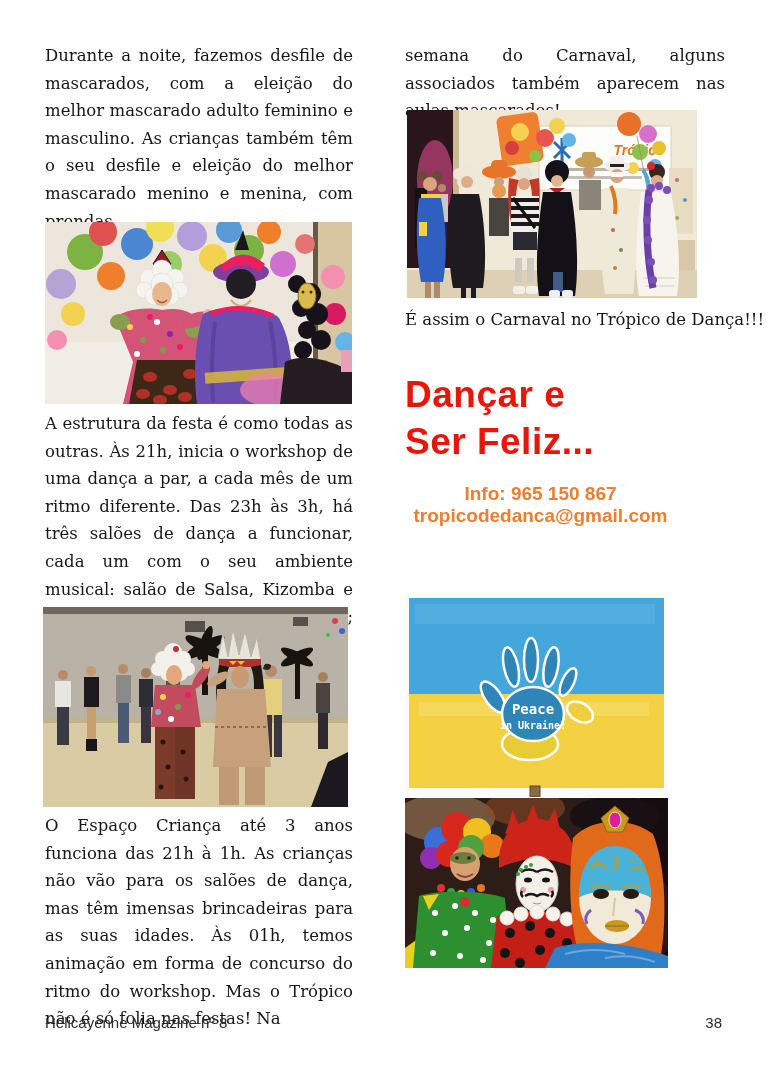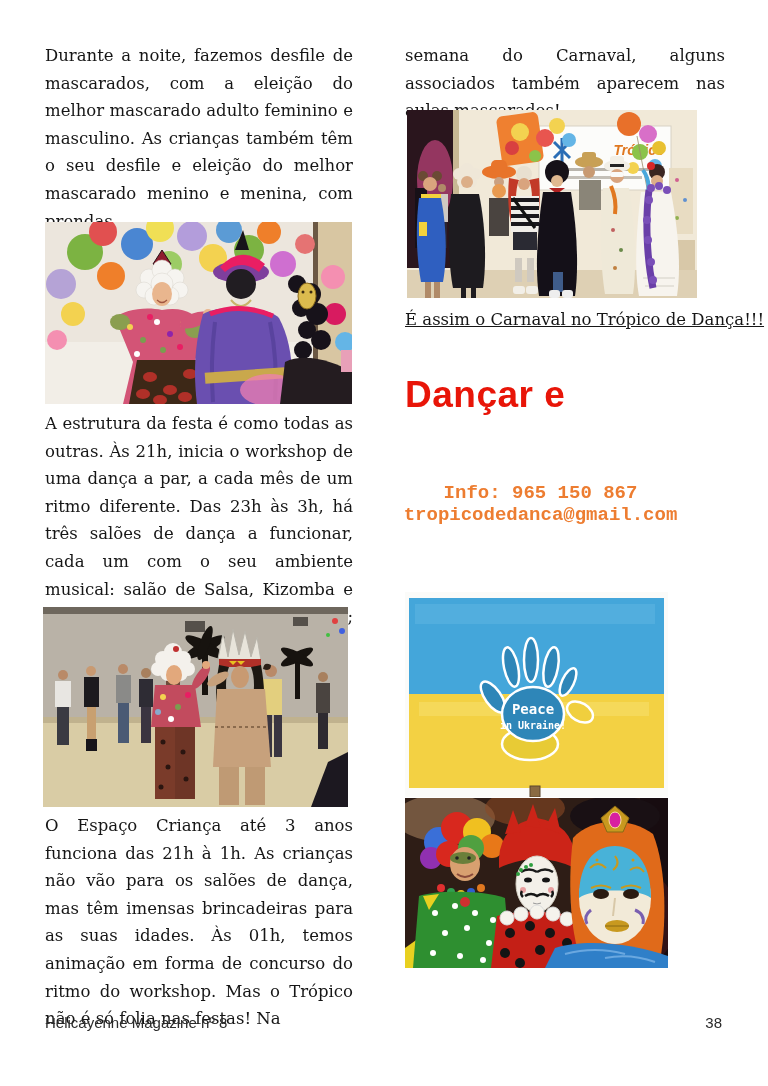--- a/index.html
+++ b/index.html
@@ -14,21 +14,21 @@
     font-size:16.5px; line-height:27.6px; color:#161616;
     text-align:justify; text-justify:inter-word;
   }
   .caption { font-size:16.5px; color:#161616; white-space:nowrap; }
   .slogan {
     font-family:"Liberation Sans",sans-serif; font-weight:bold;
     font-size:37px; line-height:47px; letter-spacing:0.5px;
     color:var(--slogan-red,#e81508); text-align:left;
   }
   .contact {
-    font-family:Liberation Mono, monospace; font-weight:bold;
+    font-family:Liberation Sans, sans-serif; font-weight:bold;
     font-size:19px; line-height:21.5px;
     color:var(--contact-orange,#ed7d31); text-align:center;
   }
   .footer-text {
     font-family:"Liberation Sans",sans-serif; font-size:15px; color:#2b2b2b;
   }
   .photo { position:absolute; overflow:hidden; background:#ddd; }
   .photo svg { display:block; }
 </style>
 </head>
@@ -353,24 +353,25 @@
           <circle cx="244" cy="152" r="4"></circle>
             <circle cx="246" cy="170" r="4"></circle>
           <circle cx="244" cy="78" r="4"></circle>
             <circle cx="252" cy="76" r="4"></circle>
             <circle cx="260" cy="80" r="4"></circle>
         </g>
       </g>
     </svg>
   </div>
 
-  <p class="abs caption" style="left:405px; top:310px;text-decoration:underline;">É assim o Carnaval no Trópico de Dança!!!</p>
+  <p class="abs caption" style="left:405px; top:310px;">É assim o Carnaval no Trópico de Dança!!!</p>
 
   <div class="abs slogan" style="left:405px; top:371px; width:285px;">
     <div>Dançar e</div>
+    <div>Ser Feliz...</div>
   </div>
 
   <div class="abs contact" style="left:398px; top:483px; width:285px;">
     <div>Info: 965 150 867</div>
     <div>tropicodedanca@gmail.com</div>
   </div>
 
   <div class="photo" style="left:405px; top:592px; width:263px; height:205px; background:#a21caf;">
     <svg viewBox="0 0 263 205" width="263" height="205">
       <rect width="263" height="205" fill="#fbfbf9"></rect>

